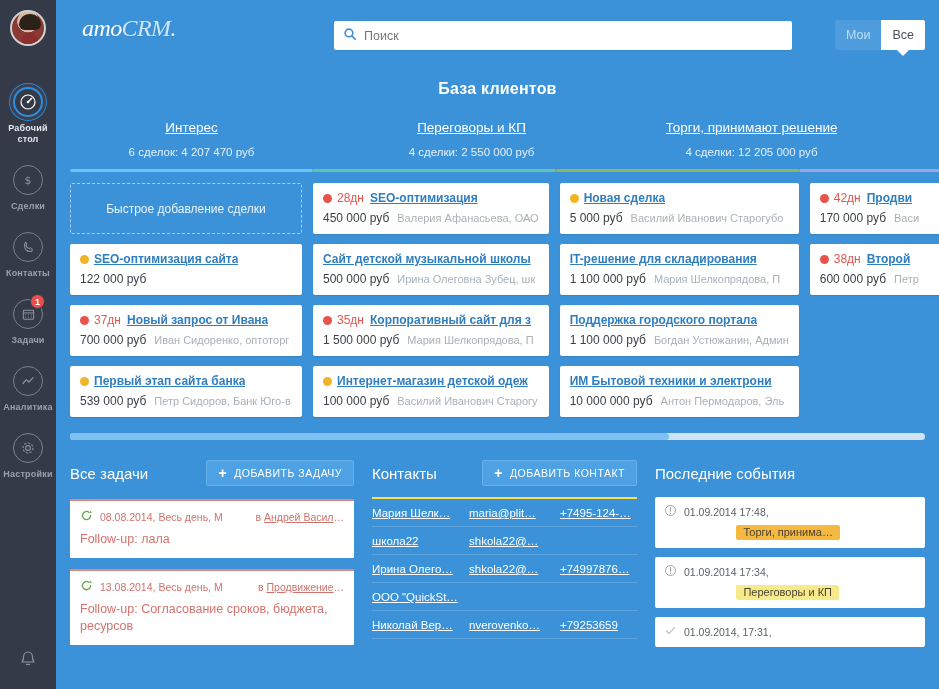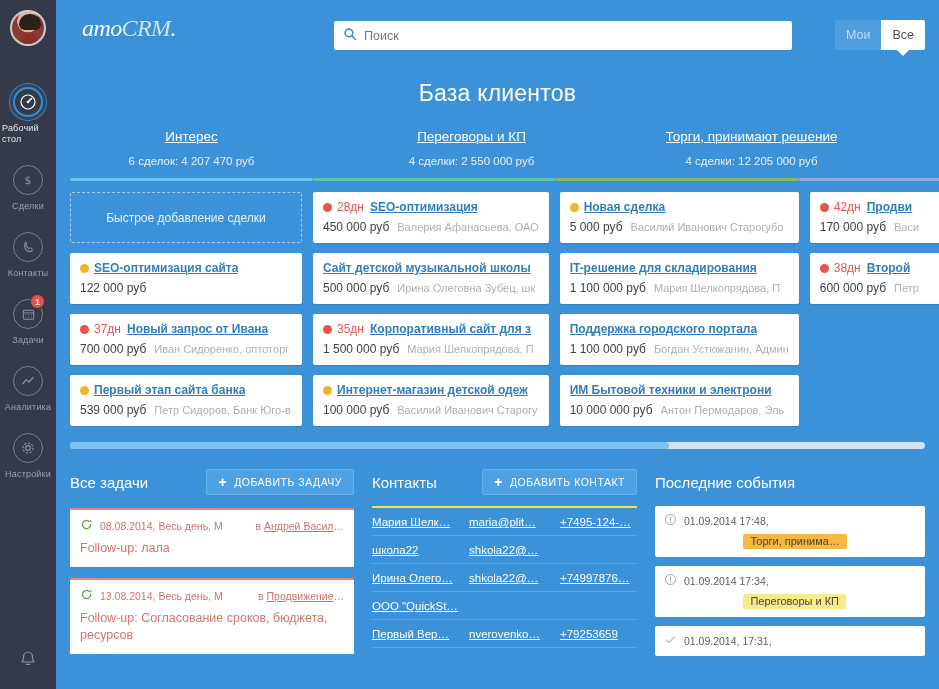--- a/index.html
+++ b/index.html
@@ -41,21 +41,21 @@
     width:30px; height:30px; border-radius:50%;
     border:1.4px solid #7b8290; display:flex; align-items:center; justify-content:center;
     color:#8d94a1; position:relative;
   }
   .nav-item.active .nav-ico{
     border:2px solid #2c8fe0; color:#fff;
     box-shadow:0 0 0 3px #3b4150, 0 0 0 4px #2f86cf;
   }
   .nav-lbl {
     margin-top:6px; font-size:9px; line-height:11px; color:#9aa1ad;
-    letter-spacing:.2px; max-width:52px;
+    text-align:center; letter-spacing:.2px; max-width:52px;font-weight:bold;
   }
   .nav-item.active .nav-lbl { color:#e6eaf0; }
   .badge {
     position:absolute; top:4px; right:11px; min-width:15px; height:15px;
     border-radius:50%; background:#e8514b; color:#fff; font-size:9px;
     display:flex; align-items:center; justify-content:center; font-weight:bold;
     border:1.5px solid #343a47;
   }
   .bell { position:absolute; bottom:14px; left:0; width:100%; display:flex; justify-content:center; }
 
@@ -89,21 +89,21 @@
   .toggle .seg.on {
     background:#fff; color:#4a5158; border-radius:0 2px 2px 0; position:relative;
   }
   .toggle .seg.on::after{
     content:""; position:absolute; bottom:-6px; left:50%; margin-left:-6px;
     border-left:6px solid transparent; border-right:6px solid transparent;
     border-top:6px solid #fff;
   }
 
   .page-title {
-    text-align:center; font-size:23px; font-weight:normal; color:#fff;
+    text-align:center; font-size:16px; font-weight:bold; color:#fff;
     margin-top:24px; letter-spacing:.2px;
   }
 
   
   .kanban { margin-top:22px; padding:0 0 0 0; position:relative; }
   .col-heads { display:flex; padding:0 14px;gap:37px; }
   .col-head { flex:0 0 243px; margin-right:0; text-align:center; }
   .col-title {
     font-size:13.5px; text-decoration:underline; color:#fff; cursor:pointer;
     display:inline-block; white-space:nowrap; overflow:hidden; max-width:240px;
@@ -185,21 +185,21 @@
   .ev {
     background:#fff; border-radius:2px; margin-top:9px; padding:7px 9px 8px; overflow:hidden;
   }
   .ev-top { display:flex; align-items:center; font-size:10.5px; white-space:nowrap; overflow:hidden; }
   .ev-ico { flex:0 0 14px; margin-right:6px; }
   .ev-date { color:#eaf4fd; }
   .ev.white .ev-date { color:#5a6169; }
   .ev-user { font-weight:bold; margin-left:4px; }
   .ev-in { margin-left:auto; }
   .ev-in u { text-decoration:underline; cursor:pointer; }
-  .ev-bot { margin-top:6px; font-size:11px; display:flex; align-items:center; gap:7px; white-space:nowrap; }
+  .ev-bot { margin-top:6px; font-size:11px; display:flex; align-items:center; white-space:nowrap; }
   .chip {
     padding:1px 7px 2px; border-radius:2px; font-size:11px; color:#4a4233;
     white-space:nowrap; overflow:hidden; max-width:135px; display:inline-block;
   }
 </style>
 </head>
 <body>
 
 <div id="app">
 
@@ -530,21 +530,21 @@
               <span class="c-cell n">Ирина Олего…</span>
               <span class="c-cell e">shkola22@…</span>
               <span class="c-cell p">+74997876…</span>
             </div>
             <div class="c-row">
               <span class="c-cell n">ООО "QuickSt…</span>
               <span class="c-cell e"></span>
               <span class="c-cell p"></span>
             </div>
             <div class="c-row">
-              <span class="c-cell n">Первый Вер…</span>
+              <span class="c-cell n">Николай Вер…</span>
               <span class="c-cell e">nverovenko…</span>
               <span class="c-cell p">+79253659</span>
             </div>
           </div>
       </div>
 
       <div class="panel events">
         <div class="panel-head">
           <div class="panel-title">Последние события</div>
         </div>

